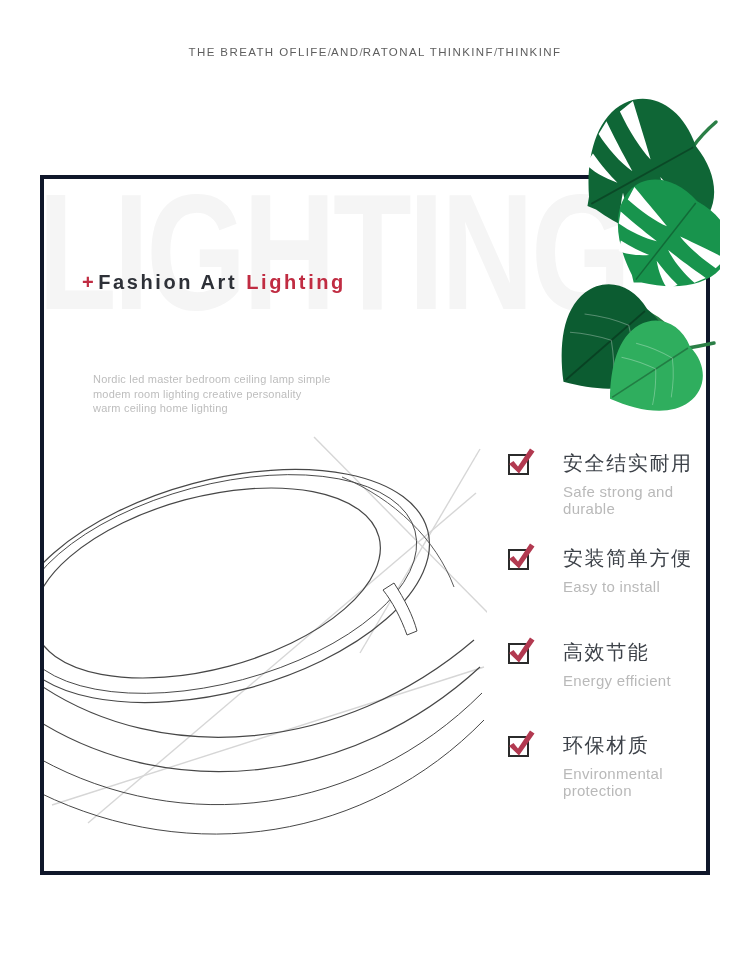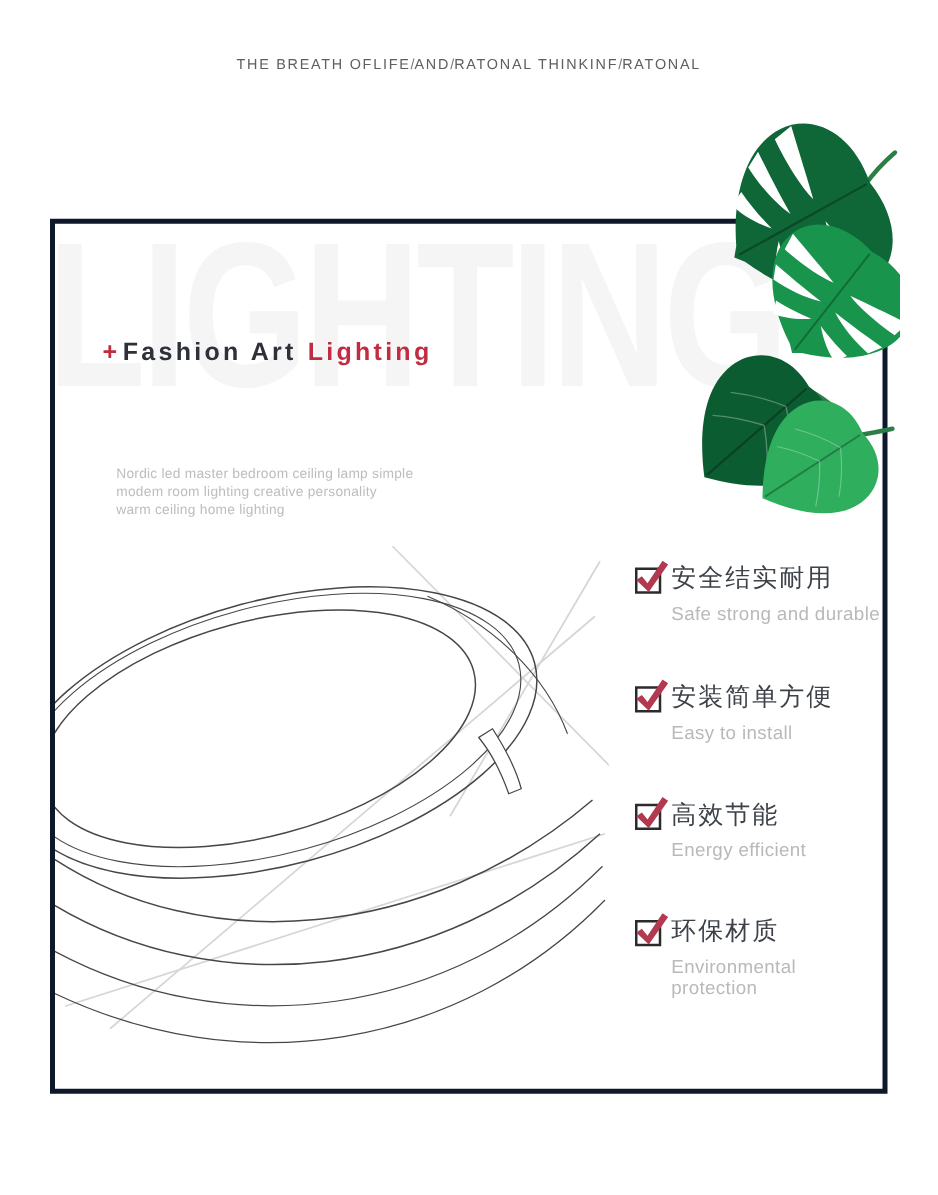--- a/index.html
+++ b/index.html
@@ -30,39 +30,39 @@
     white-space:nowrap;
   }
   .title .plus{color:#c02c42;font-weight:bold;margin-right:2px;}
   .title .accent{color:#c02c42;margin-left:9px;}
   .desc{
     position:absolute;left:37px;top:181px;margin:12px;
     font-size:11px;line-height:14.5px;letter-spacing:.2px;color:#bdbdbd;
   }
   .lamp-sketch{position:absolute;left:-2px;top:256px;width:445px;height:430px;}
   
-  .feature{position:absolute;left:462px;display:flex;align-items:flex-start;gap:0;}
+  .feature{position:absolute;left:462px;display:flex;align-items:flex-start;gap:26px;}
   .feature .cbx{width:31px;height:31px;flex:0 0 auto;margin-top:-5px;}
   .feature .zh{font-size:20px;color:#3d4249;letter-spacing:1.6px;line-height:25px;}
   .feature .en{font-size:15px;color:#b9b9b9;letter-spacing:.3px;margin-top:7px;}
   .f1{top:272px;} .f2{top:367px;} .f3{top:461px;} .f4{top:554px;}
   
   .leaves{position:absolute;left:520px;top:96px;width:200px;height:320px;z-index:5;}
 </style>
 </head>
 <body>
 
 <div class="tagline">
   <span>THE BREATH OFLIFE</span>
   <span class="sep">/</span>
   <span>AND</span>
   <span class="sep">/</span>
   <span>RATONAL THINKINF</span>
   <span class="sep">/</span>
-  <span>RATONAL</span>
+  <span>THINKINF</span>
 </div>
 
 <section class="panel">
 
   <div class="watermark">LIGHTING</div>
 
   <h1 class="title"><span class="plus">+</span><span>Fashion Art</span><span class="accent">Lighting</span></h1>
 
   <p class="desc">
     <span>Nordic led master bedroom ceiling lamp simple</span><br>

